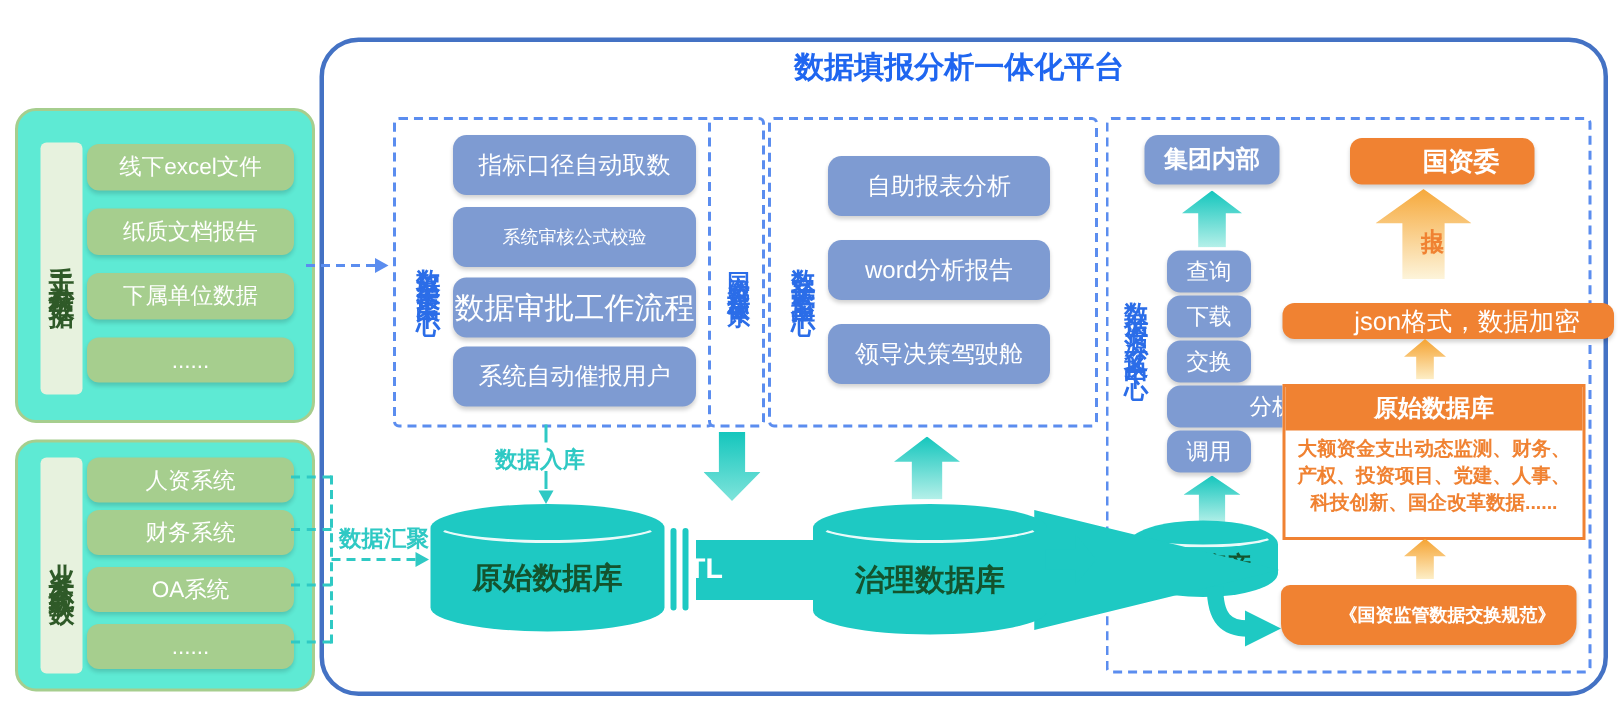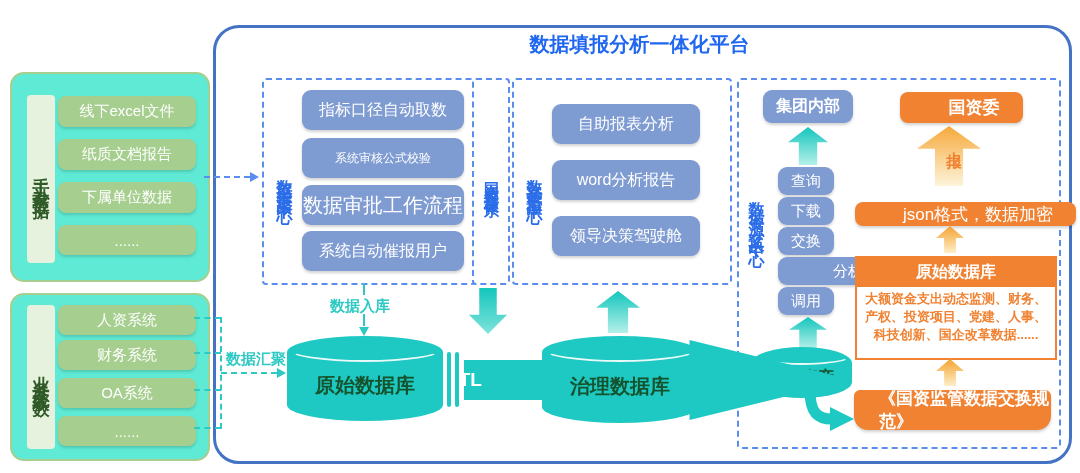--- a/index.html
+++ b/index.html
@@ -143,21 +143,21 @@
   <div class="orange-pill" style="left:900px;top:92px;width:98px;height:31px;font-size:17px;font-weight:bold;">国资委</div>
   <div class="arr upload-arrow" style="left:917px;top:126px;width:64px;height:60px;"></div>
   <span class="upload-label v-text" style="left:944px;top:140px;">上报</span>
   <div class="orange-pill" style="left:855px;top:202px;width:196px;height:24px;font-size:17px;">json格式，数据加密</div>
   <div class="arr up-orange" style="left:936px;top:226px;width:28px;height:27px;"></div>
   <div class="sup-box" style="left:855px;top:256px;width:198px;height:100px;">
     <div class="sup-head">原始数据库</div>
     <div class="sup-body">大额资金支出动态监测、财务、产权、投资项目、党建、人事、科技创新、国企改革数据......</div>
   </div>
   <div class="arr up-orange" style="left:936px;top:359px;width:28px;height:27px;"></div>
-  <div class="orange-pill" style="left:854px;top:390px;width:172px;height:40px;font-size:17px;font-weight:bold;border-radius:6px 6px 14px 14px;">《国资监管数据交换规范》</div>
+  <div class="orange-pill" style="left:854px;top:390px;width:172px;height:40px;font-size:12px;font-weight:bold;border-radius:6px 6px 14px 14px;">《国资监管数据交换规范》</div>
 
   <div class="dash-v-teal" style="left:363px;top:283px;height:12px;"></div>
   <span class="teal-label" style="left:330px;top:297px;">数据入库</span>
   <div class="dash-v-teal" style="left:363px;top:314px;height:12px;"></div>
   <div class="tri-down-teal" style="left:359px;top:327px;"></div>
 
   <div class="dash-h-teal" style="left:194px;top:317px;width:27px;"></div>
   <div class="dash-h-teal" style="left:194px;top:352px;width:27px;"></div>
   <div class="dash-h-teal" style="left:194px;top:389px;width:27px;"></div>
   <div class="dash-h-teal" style="left:194px;top:427px;width:27px;"></div>

